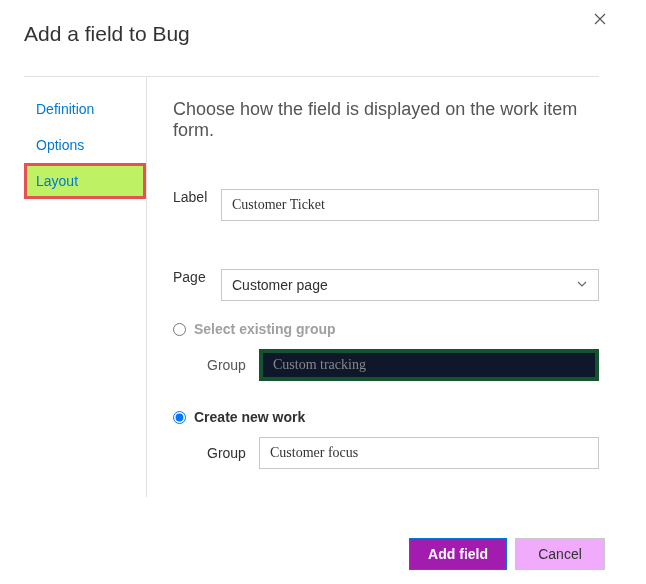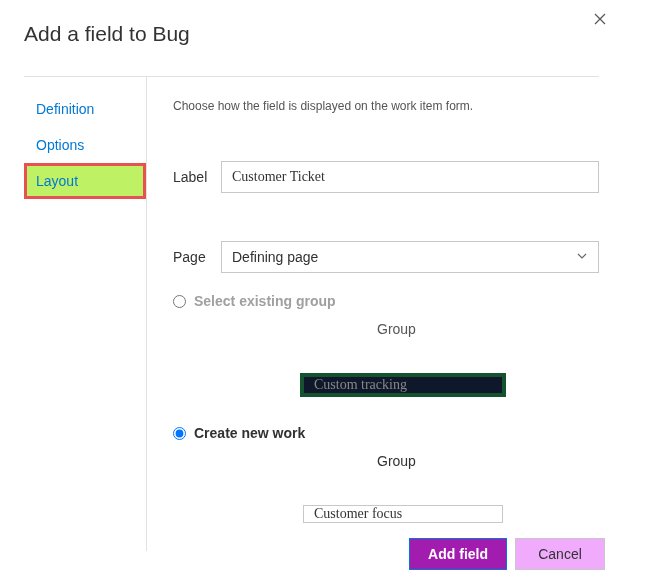--- a/index.html
+++ b/index.html
@@ -65,25 +65,24 @@
     outline: 3px solid #e75151;
     outline-offset: -3px;
   }
   .pane {
     flex: 1;
     padding: 22px 0 0 26px;
   }
   .helper {
     color: #555;
     margin-bottom: 20px;
-    font-size: 12px;
+    font-size: 18px;
   }
   .form-row {
     display: flex;
-    align-items: center;
     margin-bottom: 20px;
     margin-top: 48px;
   }
   .form-row .lbl {
     width: 48px;
     flex: 0 0 48px;
     font-size: 14px;
     color: #333;
   }
   .text-input {
@@ -126,21 +125,20 @@
   }
   .radio-row label {
     font-weight: 600;
     font-size: 14px;
   }
   .radio-row.disabled label { color: #a0a0a0; font-weight: 600; }
   .group-indent {
     display: flex;
     align-items: center;
     margin: 0 0 28px 34px;
-    flex-direction: column;
   }
   .group-indent .glbl {
     width: 52px;
     flex: 0 0 52px;
     font-size: 14px;
   }
   .group-indent.disabled .glbl { color: #555; }
   .footer {
     position: absolute;
     bottom: 14px;
@@ -197,21 +195,21 @@
       <div class="helper">Choose how the field is displayed on the work item form.</div>
 
       <div class="form-row">
         <div class="lbl">Label</div>
         <input class="text-input" type="text" value="Customer Ticket" style="">
       </div>
 
       <div class="form-row">
         <div class="lbl">Page</div>
         <div class="select-wrap">
-          <span>Defining page</span>
+          <span>Customer page</span>
           <span class="chev">
             <svg width="12" height="12" viewBox="0 0 12 12">
                 <path d="M2 4 L6 8 L10 4" stroke="#666" stroke-width="1.2" fill="none"></path>
               </svg>
           </span>
         </div>
       </div>
 
       <div class="radio-row disabled">
         <input type="radio" name="grpmode" style="">

